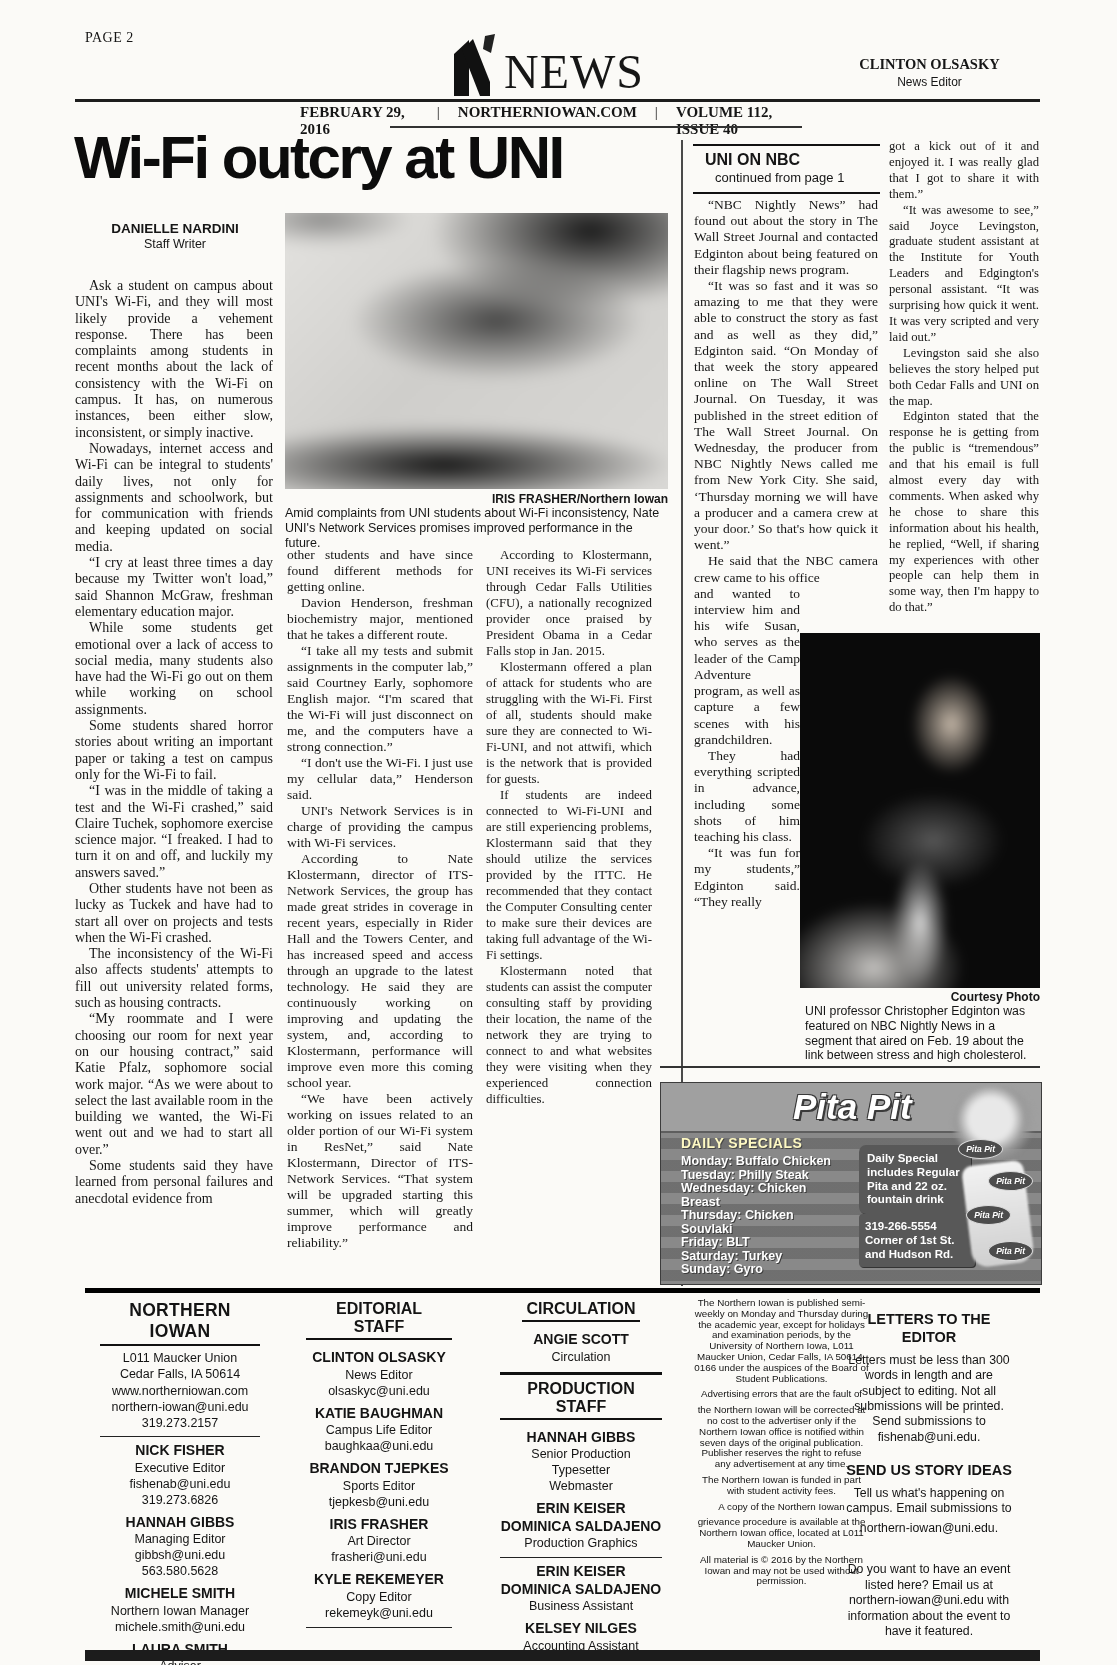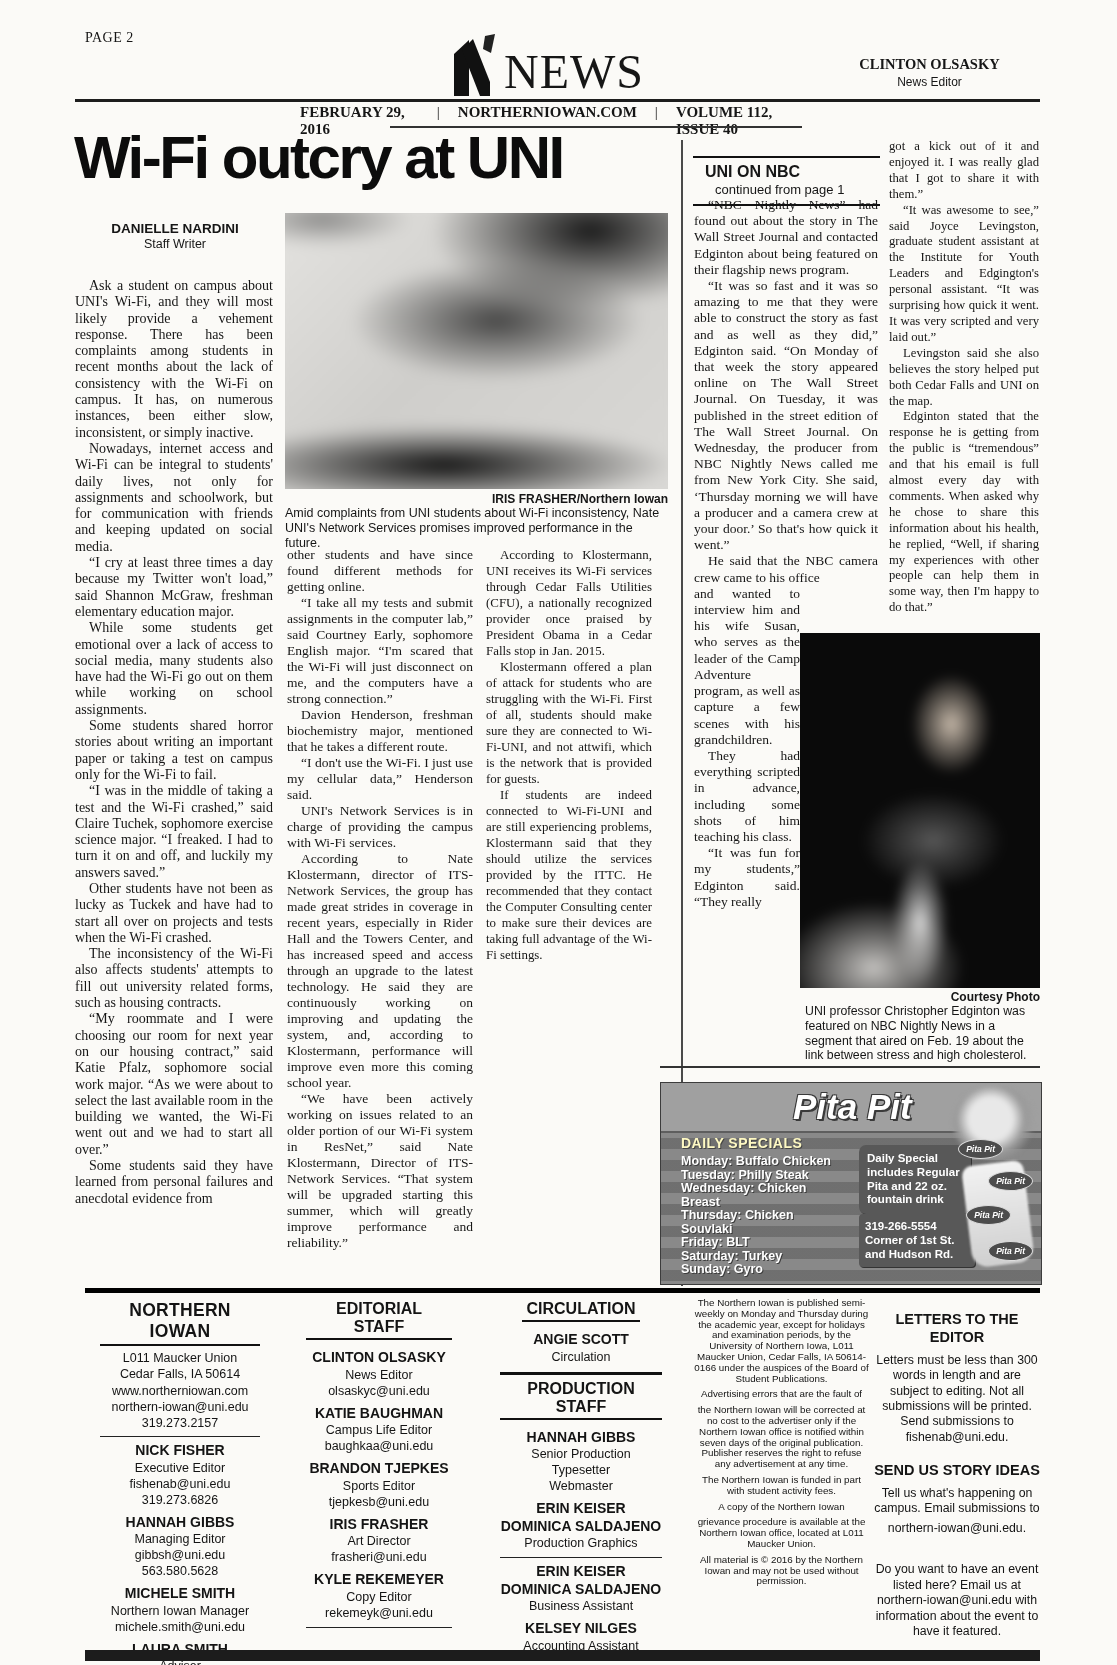--- a/index.html
+++ b/index.html
@@ -43,21 +43,21 @@
   .col{position:absolute;overflow:hidden;}
   .col p{margin:0;text-indent:14px;text-align:justify;}
   .col1{left:75px;top:278px;width:198px;height:1008px;font-size:14px;line-height:16.3px;}
   .col2{left:287px;top:547px;width:186px;height:740px;font-size:13.5px;line-height:16px;}
   .col3{left:486px;top:547px;width:166px;height:738px;font-size:12.9px;line-height:16px;}
   .col2 p:first-child,.col5 p:first-child,.col4-narrow p:first-child{text-indent:0;}
 
   .vrule{position:absolute;left:681px;top:140px;width:1.5px;height:1146px;background:#4a4a4a;}
 
   
-  .nbc-box{position:absolute;left:693px;top:156px;width:187px;border-top:2.5px solid #111;
+  .nbc-box{position:absolute;left:693px;top:144px;width:187px;border-top:2.5px solid #111;
            border-bottom:2.5px solid #111;padding:5px 0 7px 12px;font-family:"Liberation Sans",sans-serif;box-sizing:border-box;}
   .nbc-kicker{font-weight:bold;font-size:16px;}
   .nbc-cont{font-size:13px;padding-left:10px;margin-top:1px;}
   .col4{left:694px;top:197px;width:184px;height:893px;font-size:13.5px;line-height:16.2px;}
   .col4-narrow{width:106px;}
   .col5{left:889px;top:139px;width:150px;height:498px;font-size:12.7px;line-height:15.9px;}
 
   .photo-port{position:absolute;left:800px;top:633px;width:240px;height:355px;background:#0a0a0a;overflow:hidden;}
   .photo-port .ph{position:absolute;inset:-10px;filter:blur(5px);
     background:
@@ -106,21 +106,21 @@
   .sep-thick{border-top:3px solid #111;margin:7px 0 5px;}
   .staff-entry{margin:5px 0 6px;}
   .staff-name{font-weight:bold;font-size:14px;line-height:1.25;}
   .staff-line{font-size:12.5px;line-height:1.28;}
   .f-b{left:306px;top:1300px;width:146px;}
   .f-b .f-title{font-size:16px;}
   .f-c{left:500px;top:1300px;width:162px;}
   .f-c .f-title{font-size:16px;}
   .f-d{left:693px;top:1298px;width:177px;font-size:9.8px;line-height:10.8px;}
   .f-d p{margin:0 0 5px;text-indent:0;}
-  .f-e{left:872px;top:1310px;width:170px;font-size:12.3px;line-height:1.26;}
+  .f-e{left:844px;top:1310px;width:170px;font-size:12.3px;line-height:1.26;}
   .f-e .e-title{font-weight:bold;font-size:14.5px;margin:0 0 6px;}
   .f-e .e-title.later{margin-top:16px;}
   .f-e p{margin:0 0 4px;}
   .f-e .gap{height:22px;}
   .bottom-bar{position:absolute;left:85px;top:1650px;width:955px;height:11px;background:#1c1c1c;}
 </style>
 </head>
 <body>
 
 <div class="page">
@@ -167,31 +167,32 @@
       <p class="para">While some students get emotional over a lack of access to social media, many students also have had the Wi-Fi go out on them while working on school assignments.</p>
       <p class="para">Some students shared horror stories about writing an important paper or taking a test on campus only for the Wi-Fi to fail.</p>
       <p class="para">“I was in the middle of taking a test and the Wi-Fi crashed,” said Claire Tuchek, sophomore exercise science major. “I freaked. I had to turn it on and off, and luckily my answers saved.”</p>
       <p class="para">Other students have not been as lucky as Tuckek and have had to start all over on projects and tests when the Wi-Fi crashed.</p>
       <p class="para">The inconsistency of the Wi-Fi also affects students' attempts to fill out university related forms, such as housing contracts.</p>
       <p class="para">“My roommate and I were choosing our room for next year on our housing contract,” said Katie Pfalz, sophomore social work major. “As we were about to select the last available room in the building we wanted, the Wi-Fi went out and we had to start all over.”</p>
       <p class="para">Some students said they have learned from personal failures and anecdotal evidence from</p>
     </div>
   <div class="col col2">
       <p class="para">other students and have since found different methods for getting online.</p>
+      <p class="para">Davion Henderson, freshman biochemistry major, mentioned that he takes a different route.</p>
       <p class="para">“I take all my tests and submit assignments in the computer lab,” said Courtney Early, sophomore English major. “I'm scared that the Wi-Fi will just disconnect on me, and the computers have a strong connection.”</p>
-      <p class="para">Davion Henderson, freshman biochemistry major, mentioned that he takes a different route.</p>
       <p class="para">“I don't use the Wi-Fi. I just use my cellular data,” Henderson said.</p>
       <p class="para">UNI's Network Services is in charge of providing the campus with Wi-Fi services.</p>
       <p class="para">According to Nate Klostermann, director of ITS-Network Services, the group has made great strides in coverage in recent years, especially in Rider Hall and the Towers Center, and has increased speed and access through an upgrade to the latest technology. He said they are continuously working on improving and updating the system, and, according to Klostermann, performance will improve even more this coming school year.</p>
       <p class="para">“We have been actively working on issues related to an older portion of our Wi-Fi system in ResNet,” said Nate Klostermann, Director of ITS-Network Services. “That system will be upgraded starting this summer, which will greatly improve performance and reliability.”</p>
     </div>
   <div class="col col3">
       <p class="para">According to Klostermann, UNI receives its Wi-Fi services through Cedar Falls Utilities (CFU), a nationally recognized provider once praised by President Obama in a Cedar Falls stop in Jan. 2015.</p>
       <p class="para">Klostermann offered a plan of attack for students who are struggling with the Wi-Fi. First of all, students should make sure they are connected to Wi-Fi-UNI, and not attwifi, which is the network that is provided for guests.</p>
       <p class="para">If students are indeed connected to Wi-Fi-UNI and are still experiencing problems, Klostermann said that they should utilize the services provided by the ITTC. He recommended that they contact the Computer Consulting center to make sure their devices are taking full advantage of the Wi-Fi settings.</p>
+      <p class="para">Klostermann noted that students can assist the computer consulting staff by providing their location, the name of the network they are trying to connect to and what websites they were visiting when they experienced connection difficulties.</p>
     </div>
 
   <div class="vrule"></div>
 
   <div class="nbc-box">
     <div class="nbc-kicker">UNI ON NBC</div>
     <div class="nbc-cont">continued from page 1</div>
   </div>
   <div class="col col4">
     <div>

